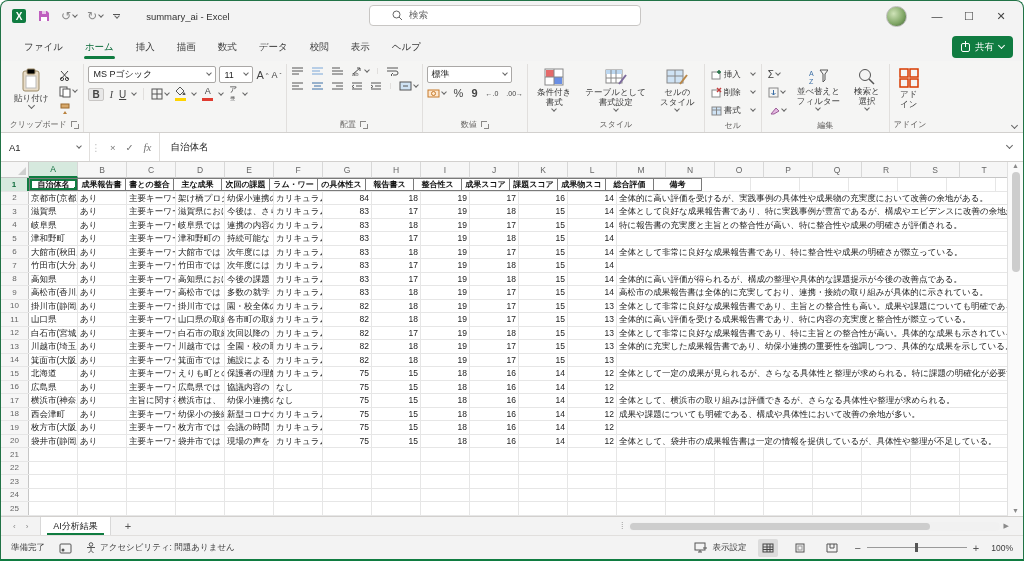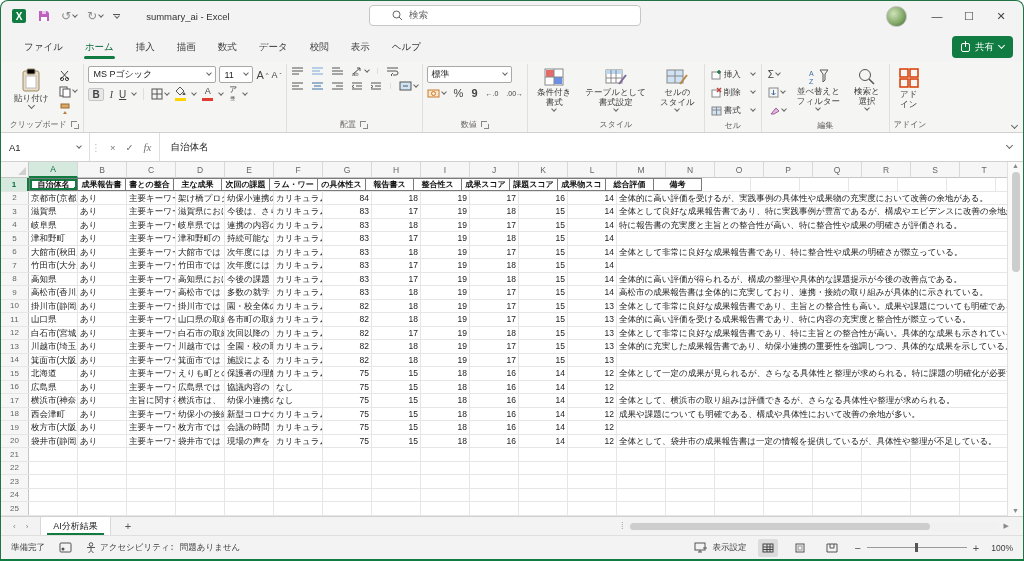--- a/index.html
+++ b/index.html
@@ -120,21 +120,21 @@
   .addsheet { padding:0 14px; font-size:11px; color:#555; }
   .hscrollzone { margin-left:auto; display:flex; align-items:center; gap:4px; padding-right:14px; }
   .grip { color:#999; font-size:9px; letter-spacing:0; }
   .htrack { width:372px; height:9px; background:#f1f1f1; border-radius:5px; position:relative; }
   .hthumb { position:absolute; left:2px; top:1px; width:300px; height:7px; background:#cdcdcd; border-radius:4px; }
   .harrow { color:#8a8a8a; font-size:7px; }
 
   
   .statusbar { height:24px; flex:0 0 24px; background:#f3f3f3; border-top:1px solid #e1dfdd;
     display:flex; align-items:center; font-size:8.5px; color:#3b3b3b; padding:0 10px; }
-  .sleft { display:flex; align-items:center; gap:14px;font-family:Liberation Mono, monospace; }
+  .sleft { display:flex; align-items:flex-end; gap:14px; }
   .sright { margin-left:auto; display:flex; align-items:center; gap:12px; }
   .viewbtn { width:20px; height:18px; display:flex; align-items:center; justify-content:center; border-radius:2px; }
   .viewbtn.active { background:#dcdcdc; }
   .zoomer { display:flex; align-items:center; gap:6px; }
   .ztrack { width:100px; height:1px; background:#9a9a9a; position:relative; }
   .zthumb { position:absolute; left:48px; top:-4px; width:3px; height:9px; background:#555; }
   .zpm { font-size:11px; color:#555; }
   .icbox { display:inline-flex; align-items:center; gap:4px; }
 </style>
 </head>

